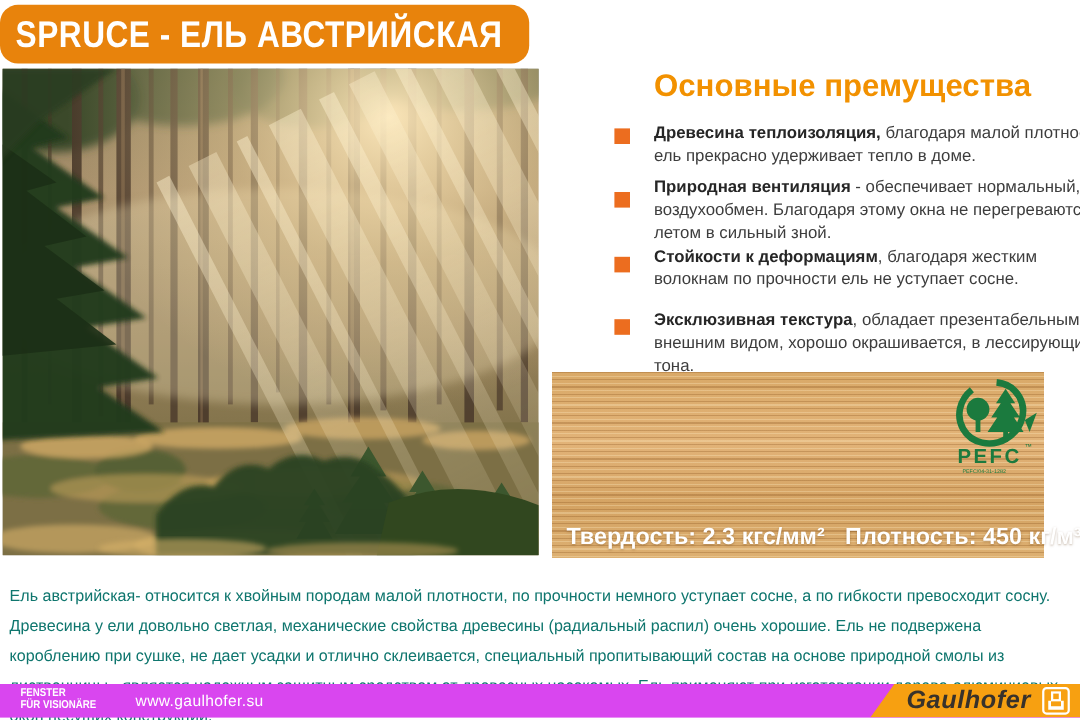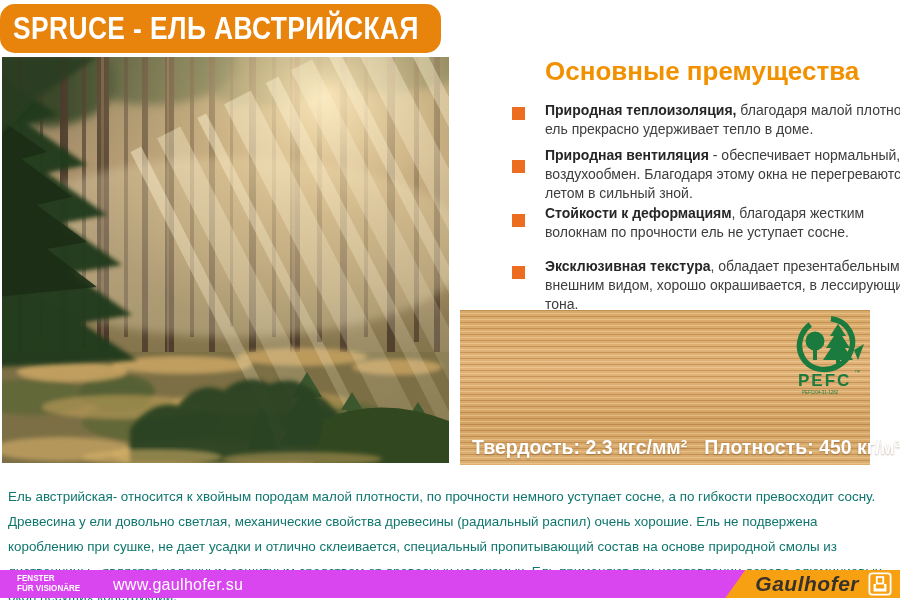--- a/index.html
+++ b/index.html
@@ -44,21 +44,21 @@
   .desc{position:absolute;left:8px;top:484px;width:888px;margin:0;
         font-size:13.4px;line-height:25px;color:#0f766e;}
 
   
   .footer{position:absolute;left:0;top:570px;width:900px;height:28px;background:#d946ef;}
   .footer-right{position:absolute;right:0;top:0;width:182px;height:28px;background:#F7A011;
                 clip-path:polygon(15% 0,100% 0,100% 100%,4% 100%);}
   .tagline{position:absolute;left:17px;top:3px;color:#fff;font-weight:700;
            font-size:9.5px;line-height:10px;transform:scaleX(.85);transform-origin:left top;}
   .tagline span{display:block;white-space:nowrap;}
-  .site{position:absolute;left:113px;top:6px;color:#fff;font-size:16px;
+  .site{position:absolute;left:113px;top:6px;color:#fff;font-size:13px;
         text-decoration:none;letter-spacing:.3px;}
   .brandwrap{position:absolute;right:8px;top:0;height:28px;display:flex;align-items:center;gap:9px;}
   .brand{color:#38322b;font-size:21px;font-weight:700;font-style:italic;
          letter-spacing:.5px;white-space:nowrap;}
   .winicon{display:block;width:24px;height:24px;}
 </style>
 </head>
 <body>
 
 <div class="slide">
@@ -180,21 +180,21 @@
         <ellipse cx="300" cy="402" rx="80" ry="7" fill="#caa45c" opacity=".5"></ellipse>
       </g>
     </svg>
   </div>
 
   <section class="benefits">
     <h2>Основные премущества</h2>
 
     <div class="bullet b1">
       <span class="sq"></span>
-      <p><b>Природная теплоизоляция,</b><span> благодаря малой плотности ель прекрасно удерживает тепло в доме.</span></p>
+      <p><b>Древесина теплоизоляция,</b><span> благодаря малой плотности ель прекрасно удерживает тепло в доме.</span></p>
     </div>
     <div class="bullet b2">
       <span class="sq"></span>
       <p><b>Природная вентиляция</b><span> - обеспечивает нормальный, воздухообмен. Благодаря этому окна не перегреваются летом в сильный зной.</span></p>
     </div>
     <div class="bullet b3">
       <span class="sq"></span>
       <p><b>Стойкости к деформациям</b><span>, благодаря жестким волокнам по прочности ель не уступает сосне.</span></p>
     </div>
     <div class="bullet b4">

